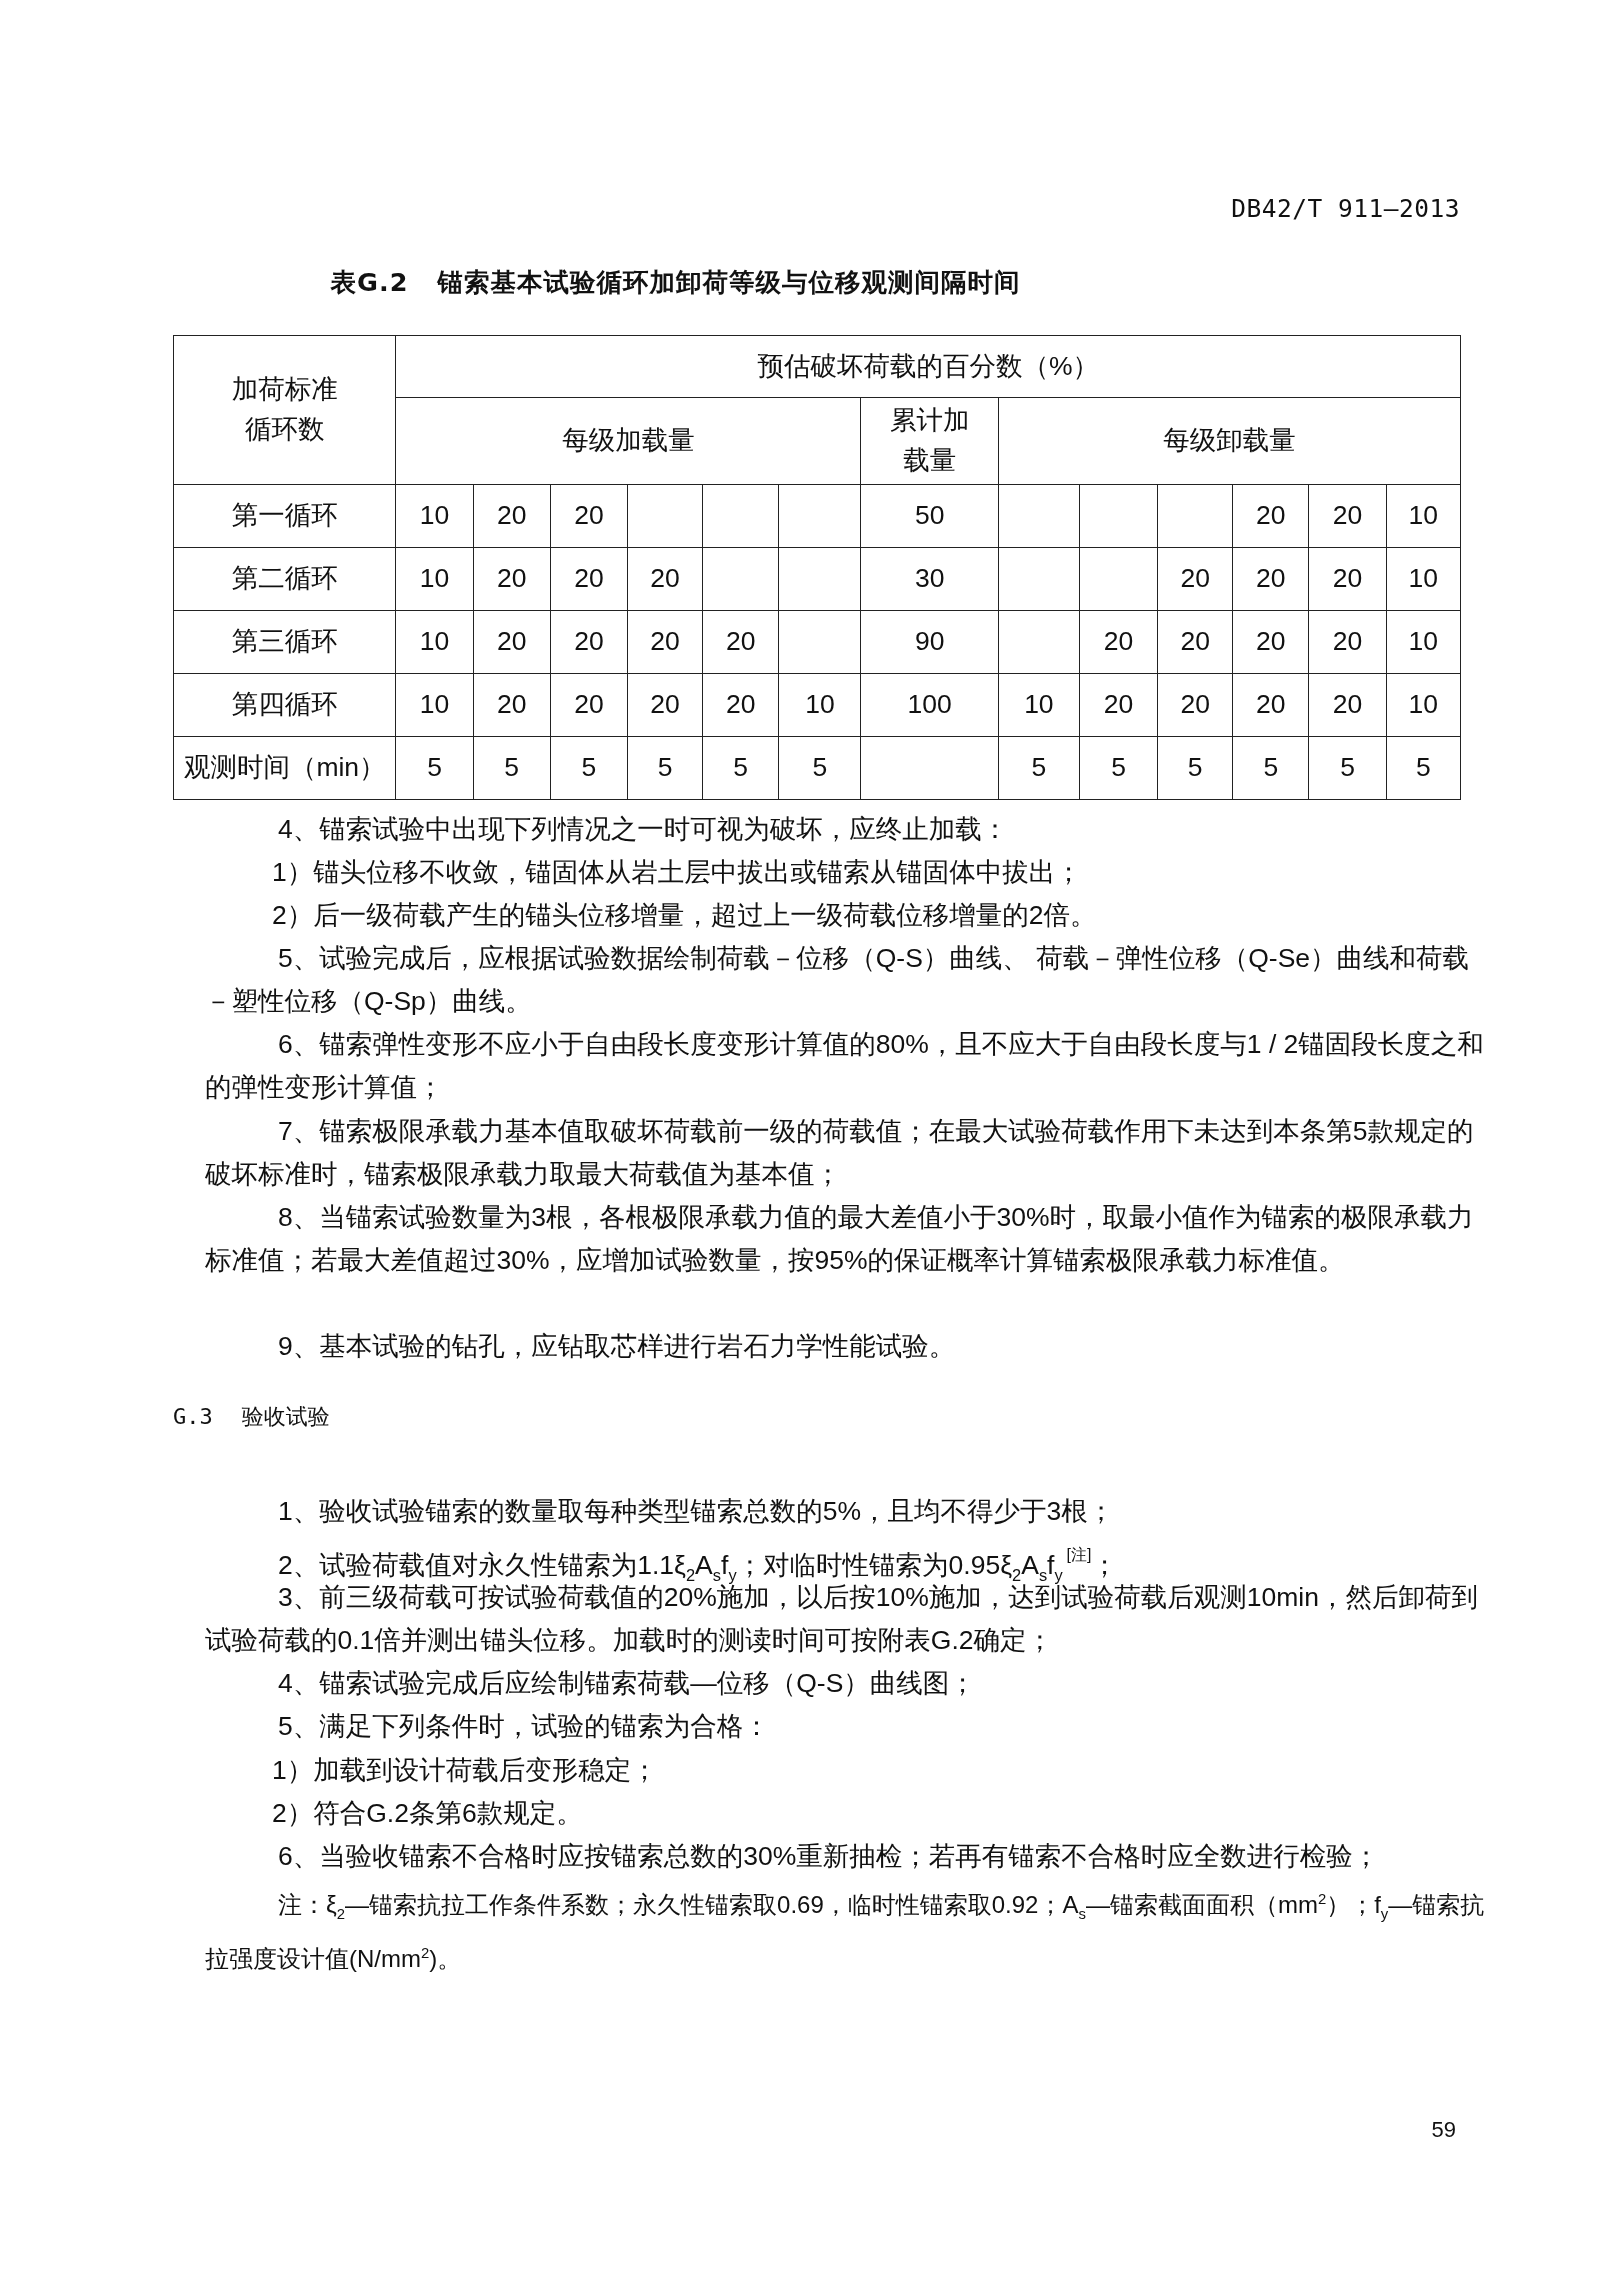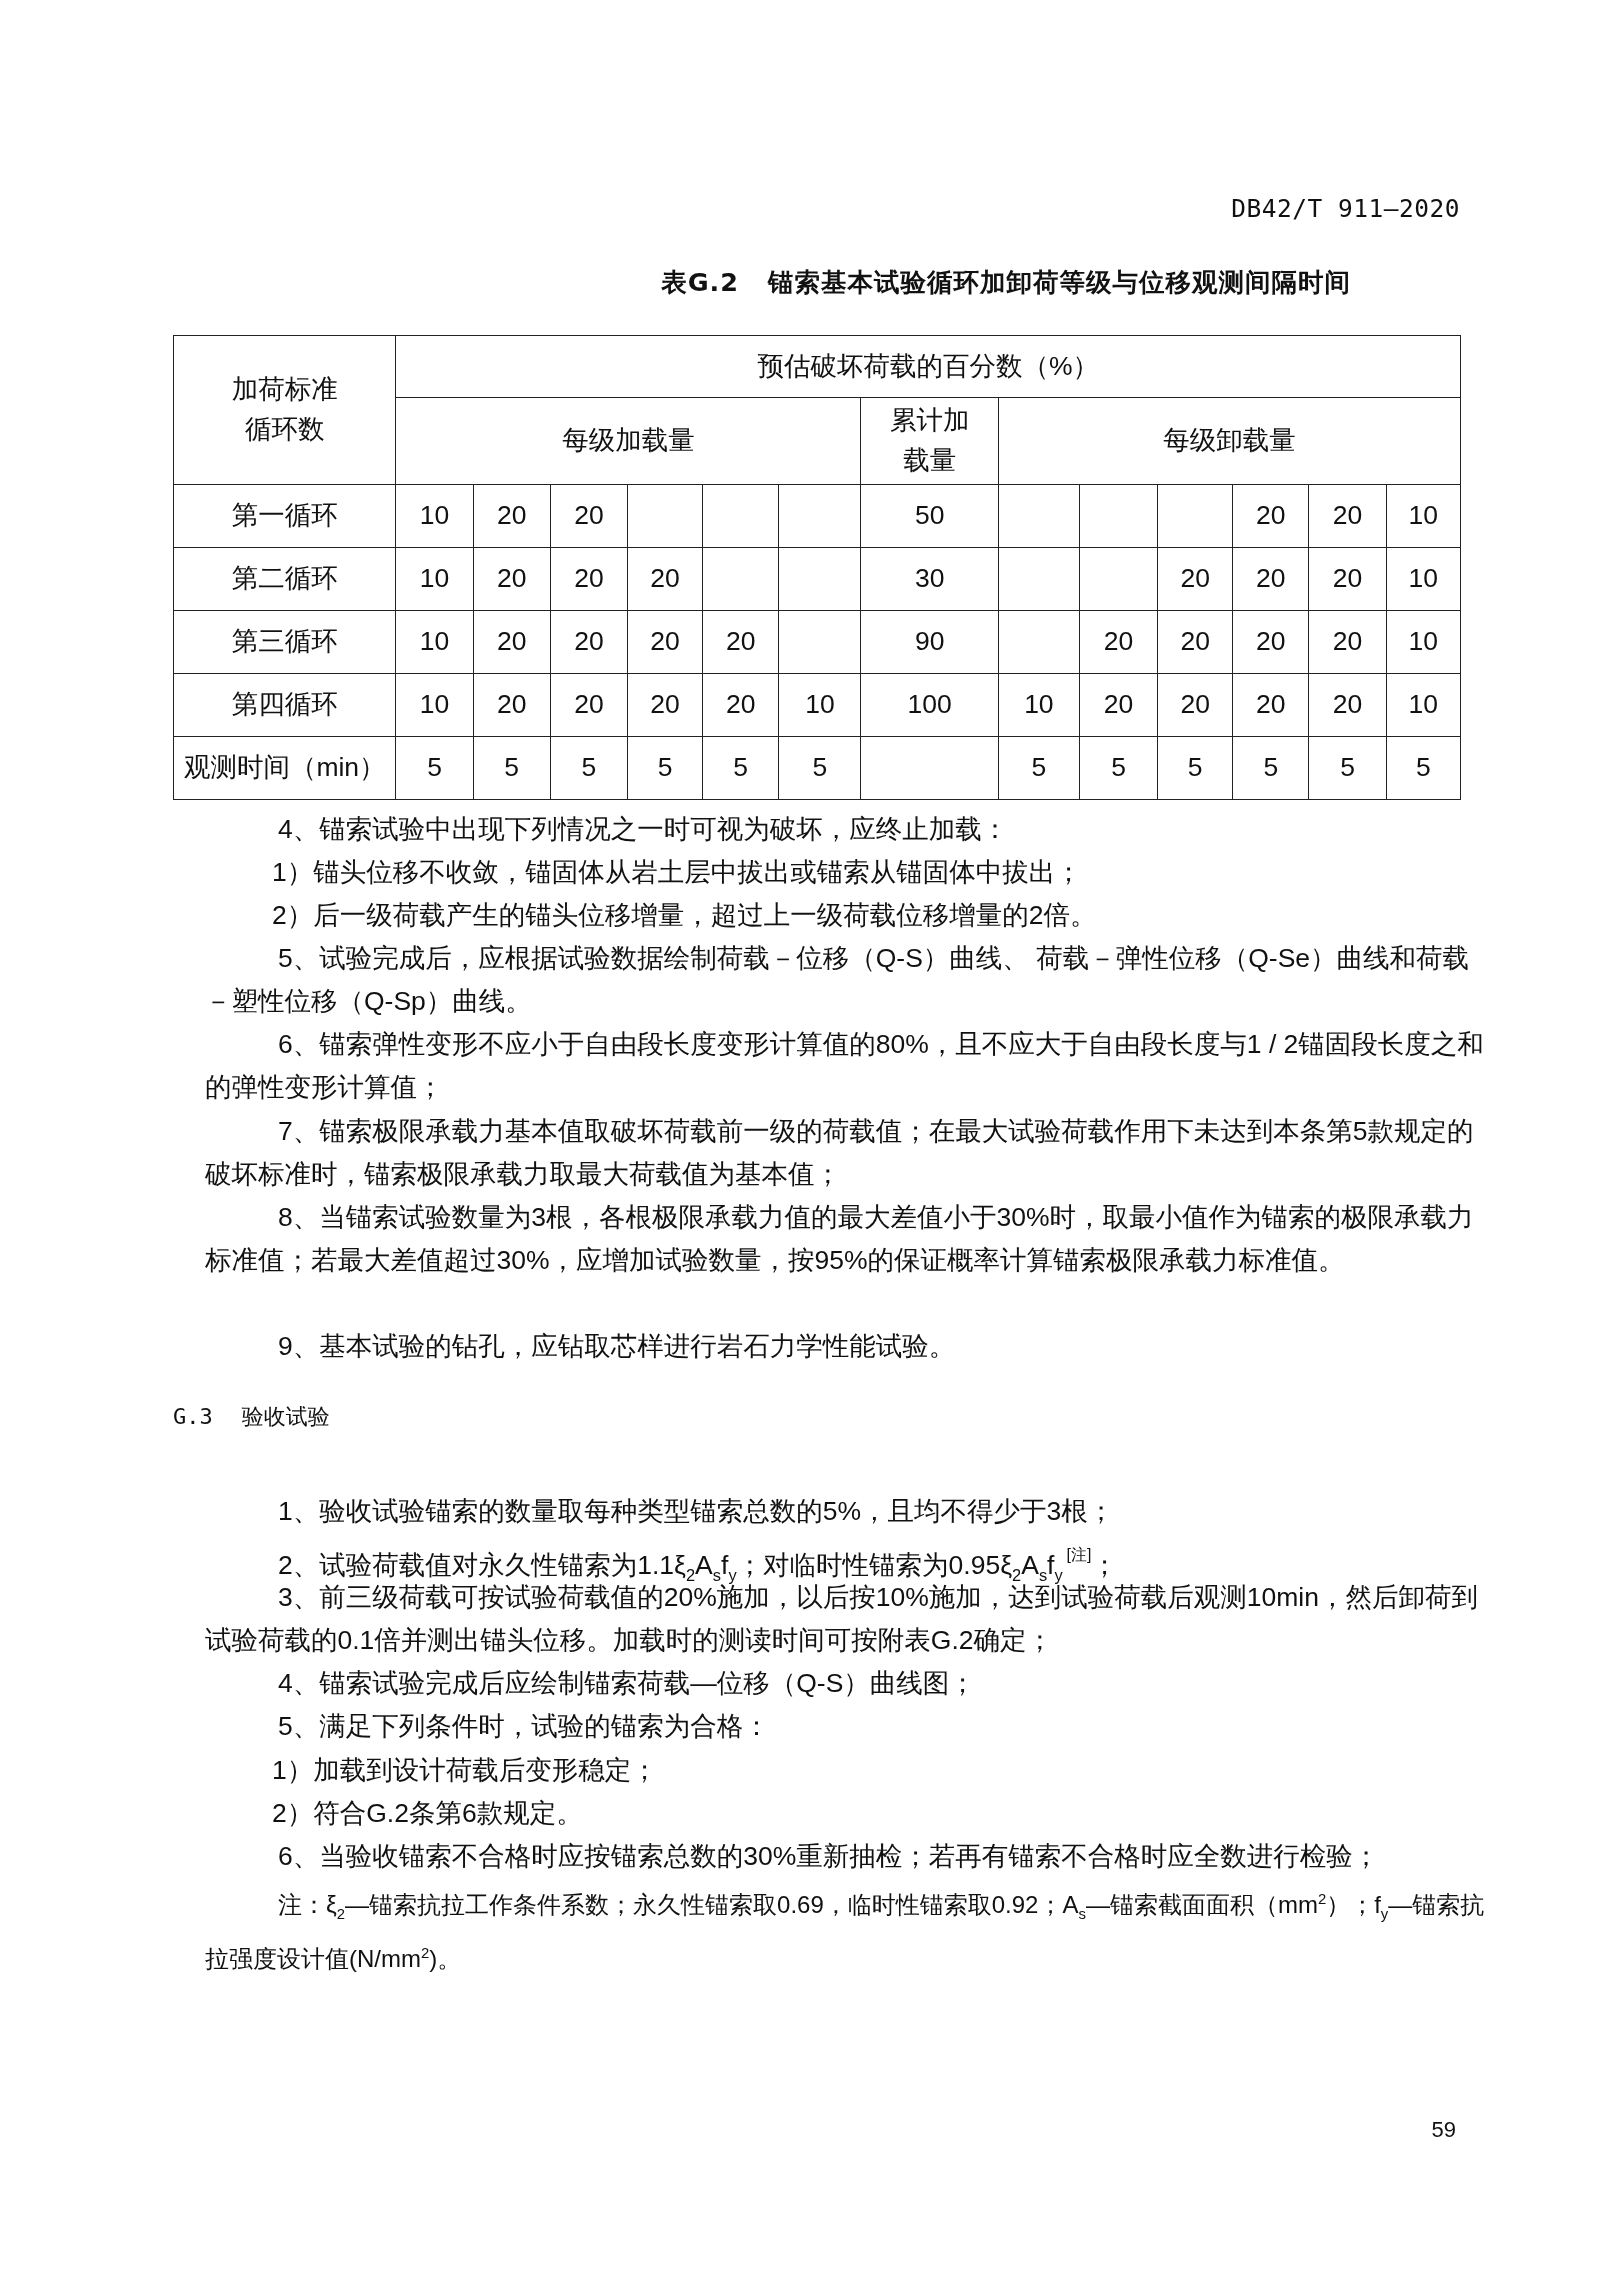--- a/index.html
+++ b/index.html
@@ -2,21 +2,21 @@
 <html><head>
 <meta charset="utf-8">
 <style>
   html, body { margin: 0; padding: 0; background: #ffffff; }
   body { width: 1621px; height: 2293px; position: relative; overflow: hidden; color: #111; }
   .serif { font-family: Liberation Sans, sans-serif; }
   .sans { font-family: "DejaVu Sans", "Liberation Sans", sans-serif; }
   .mono { font-family: "DejaVu Sans Mono", "Liberation Mono", monospace; }
 
   #doc-code { position: absolute; top: 194px; right: 161px; font-size: 24.5px; letter-spacing: 0.5px; }
-  #table-caption { position: absolute; top: 265px; left: 0; width: 1351px; text-align: right; font-size: 25.5px; font-weight: bold; letter-spacing: 1px; }
+  #table-caption { position: absolute; top: 265px; left: 0; width: 1351px; text-align: center; font-size: 25.5px; font-weight: bold; letter-spacing: 1px; }
   #table-caption .num { margin-right: 29px; }
 
   table.grid {
     position: absolute; top: 335px; left: 173px;
     border-collapse: collapse; table-layout: fixed;
     font-size: 26.5px; width: 1288px;
   }
   table.grid td {
     border: 1.5px solid #222; text-align: center; vertical-align: middle; padding: 0;
     line-height: 1.5;
@@ -33,21 +33,21 @@
   sup.bracket { font-size: 0.6em; vertical-align: 0.9em; margin-left: 3.9px; }
 
   #section-g3 { position: absolute; top: 1402px; left: 173px; font-size: 22px; }
   #section-g3 .num { margin-right: 29px; }
 
   #page-number { position: absolute; top: 2117px; right: 165px; font-size: 22px; }
 </style>
 </head>
 <body>
 
-<div id="doc-code" class="mono">DB42/T 911—2020</div>
+<div id="doc-code" class="mono">DB42/T 911—2013</div>
 
 <div id="table-caption" class="sans">
   <span class="num">表G.2</span><span>锚索基本试验循环加卸荷等级与位移观测间隔时间</span>
 </div>
 
 <table class="grid serif">
   <colgroup>
     <col style="width:222px">
     <col style="width:77px">
       <col style="width:77px">

